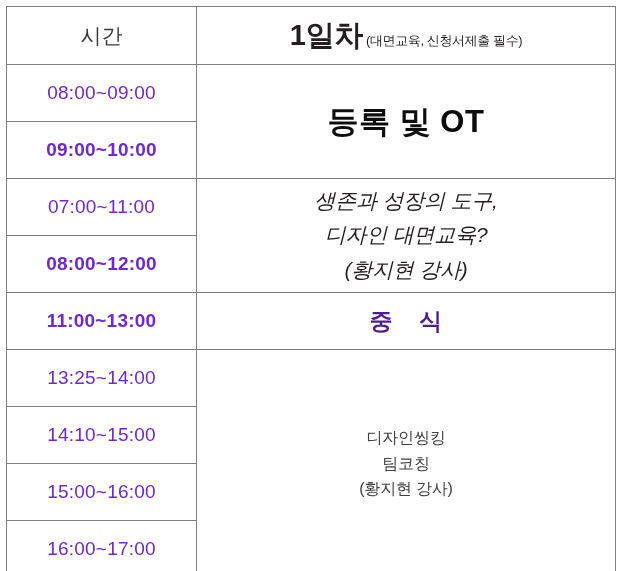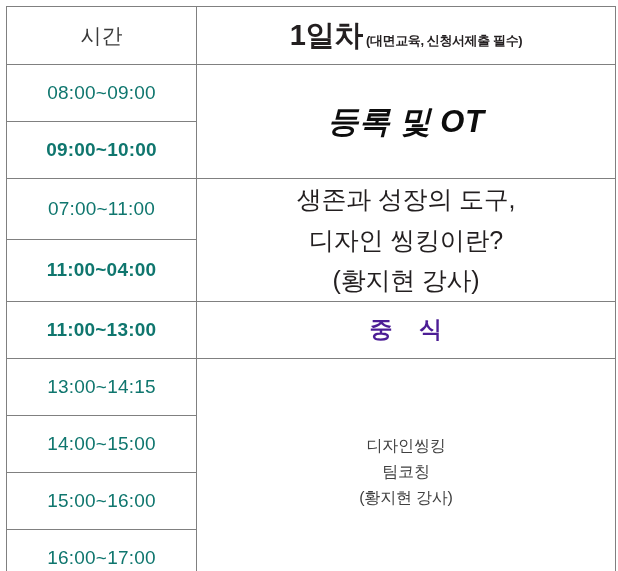--- a/index.html
+++ b/index.html
@@ -47,21 +47,21 @@
   }
   td.hdr-time { border-left: 2px solid #ffffff; }
 
   .row-strong-top > td { border-top: 2px solid #59595b; }
   .row-strong-bottom > td { border-bottom: 2px solid #59595b; font-weight: bold; }
 
   td.time {
     height: 56px;
     font-size: 19px;
     letter-spacing: 0.2px;
-    color: #0f766e;
+    color: #6d28d9;
     white-space: nowrap;
   }
 
   td.hdr-time {
     height: 57px;
     font-size: 21px;
     color: #3a3a3a;
   }
 
   td.hdr-day {
@@ -71,47 +71,47 @@
     white-space: nowrap;
   }
   .day-main {
     font-size: 29px;
     font-weight: bold;
     color: #231f20;
     letter-spacing: -0.3px;
   }
   .day-note {
     font-size: 13px;
-    font-weight: bold;
+    font-weight: normal;
     color: #231f20;
     letter-spacing: -0.4px;
     margin-left: 3px;
   }
 
   td.cell-ot {
     font-size: 31px;
     font-weight: bold;
     color: #0d0d0d;
     letter-spacing: 0.5px;
-    font-style: italic;
   }
 
   td.cell-lunch {
     font-size: 23px;
     color: #4c1d95;
     letter-spacing: 0.5px;
   }
   .lunch-gap { display: inline-block; width: 26px; }
 
   td.cell-purple {
     background: #e2dcea;
-    font-size: 25px;
+    font-size: 21px;
     color: #231f20;
     line-height: 1.62;
     letter-spacing: -0.2px;
+    font-style: italic;
   }
 
   td.cell-green {
     background: #e9ecda;
     font-size: 16px;
     color: #404040;
     line-height: 1.62;
     letter-spacing: -0.2px;
   }
 
@@ -140,48 +140,48 @@
       </tr>
       <tr class="row-strong-bottom">
         <td class="time">09:00~10:00</td>
       </tr>
 
       <tr class="row-strong-top">
         <td class="time">07:00~11:00</td>
         <td class="cell-purple" rowspan="2">
           <div class="lines">
             <div>생존과 성장의 도구,</div>
-            <div>디자인 씽킹이란?</div>
+            <div>디자인 대면교육?</div>
             <div>(황지현 강사)</div>
           </div>
         </td>
       </tr>
       <tr class="row-strong-bottom">
-        <td class="time">11:00~04:00</td>
+        <td class="time">08:00~12:00</td>
       </tr>
 
       <tr class="row-strong-top row-strong-bottom">
         <td class="time">11:00~13:00</td>
         <td class="cell-lunch">
           <span>중</span><span class="lunch-gap"></span><span>식</span>
         </td>
       </tr>
 
       <tr class="row-strong-top">
-        <td class="time">13:00~14:15</td>
+        <td class="time">13:25~14:00</td>
         <td class="cell-green" rowspan="4">
           <div class="lines">
             <div>디자인씽킹</div>
             <div>팀코칭</div>
             <div>(황지현 강사)</div>
           </div>
         </td>
       </tr>
       <tr>
-        <td class="time">14:00~15:00</td>
+        <td class="time">14:10~15:00</td>
       </tr>
       <tr>
         <td class="time">15:00~16:00</td>
       </tr>
       <tr>
         <td class="time">16:00~17:00</td>
       </tr>
     </tbody>
   </table>
 </div>

